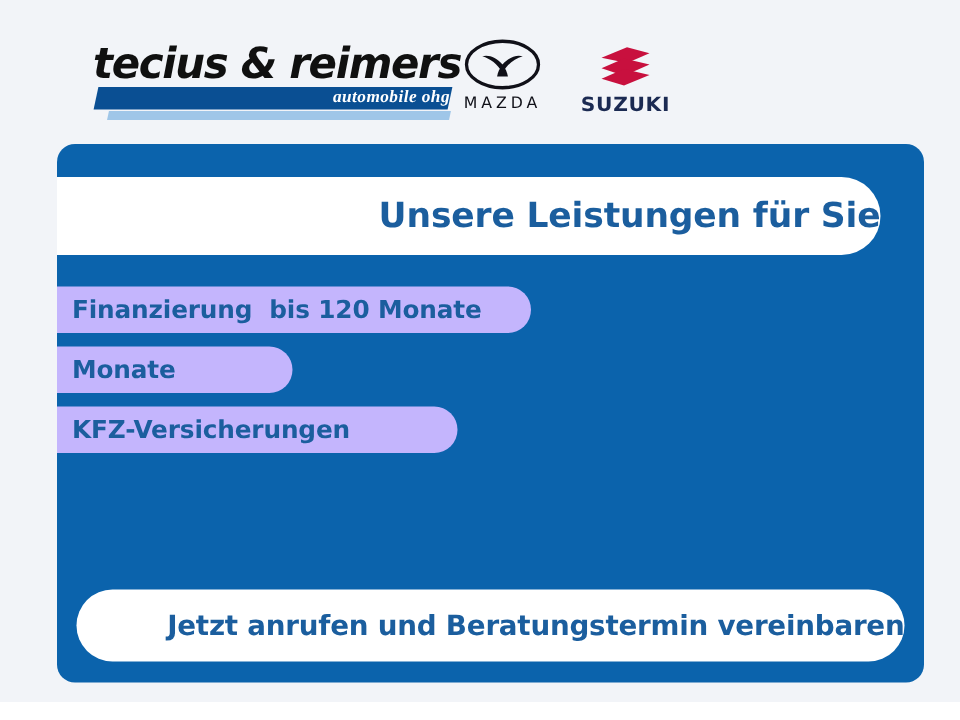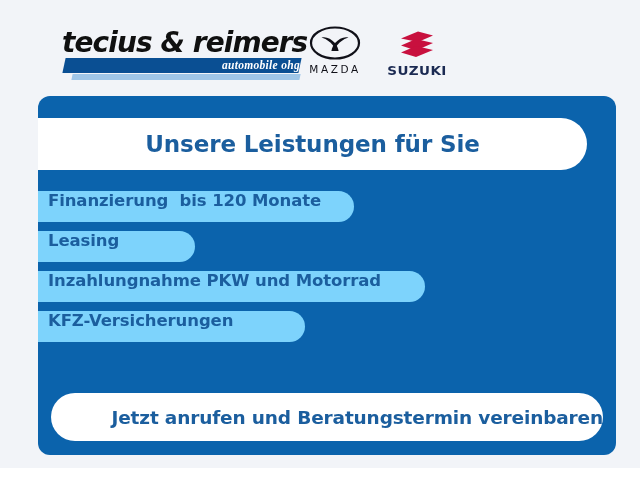--- a/index.html
+++ b/index.html
@@ -141,21 +141,21 @@
   #panel-title-pill {
     position: absolute;
     left: 0;
     top: 22px;
     width: 549px;
     height: 52px;
     background: #ffffff;
     border-radius: 0 26px 26px 0;
     display: flex;
     align-items: center;
-    justify-content: center;
+    justify-content: flex-end;
   }
   #panel-title-pill .title-text {
     font-family: "DejaVu Sans", sans-serif;
     font-weight: bold;
     font-size: 23px;
     color: #1b5e9e;
     letter-spacing: -0.1px;
     white-space: nowrap;
   }
 
@@ -167,22 +167,23 @@
   }
   .service-item {
     position: relative;
     height: 40px;
     margin-bottom: 0px;
     display: flex;
     align-items: center;
   }
   .service-pill {
     display: inline-flex;
+    align-items: center;
     height: 31px;
-    background: #7dd3fc;
+    background: #c4b5fd;
     border-radius: 0 16px 16px 0;
     padding: 0 18px 0 6px;
     margin-left: 0;
   }
   .service-label {
     font-family: "DejaVu Sans", sans-serif;
     font-weight: bold;
     font-size: 16.5px;
     color: #1b5e9e;
     letter-spacing: -0.1px;
@@ -259,29 +260,24 @@
     <div id="service-list">
 
       <div class="service-item">
         <div class="service-pill" style="width:292px">
           <span class="service-label">Finanzierung  bis 120 Monate</span>
         </div>
       </div>
 
       <div class="service-item">
         <div class="service-pill" style="width:133px">
-          <span class="service-label">Leasing</span>
+          <span class="service-label">Monate</span>
         </div>
       </div>
 
-      <div class="service-item">
-        <div class="service-pill" style="width:363px">
-          <span class="service-label">Inzahlungnahme PKW und Motorrad</span>
-        </div>
-      </div>
 
 
       <div class="service-item">
         <div class="service-pill" style="width:243px">
           <span class="service-label">KFZ-Versicherungen</span>
         </div>
       </div>
 
     </div>
 

